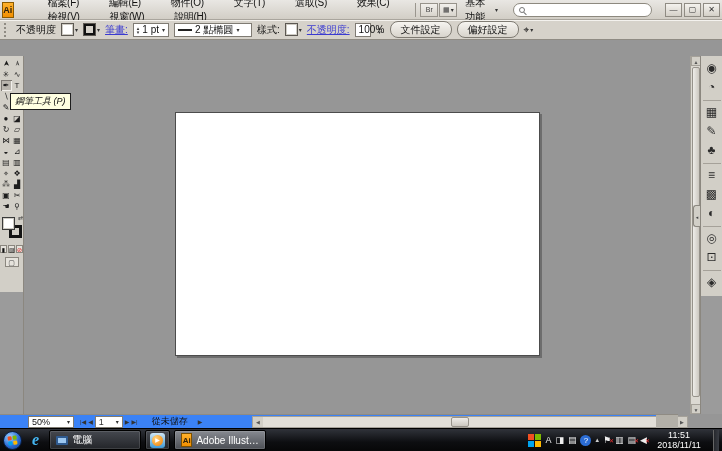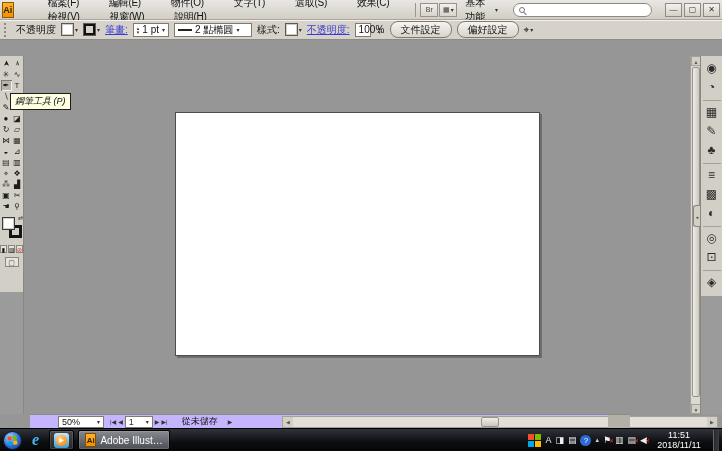--- a/index.html
+++ b/index.html
@@ -88,22 +88,22 @@
   #artboard { left:175px; top:112px; width:365px; height:244px; background:#fff;
     border:1px solid #4c4c4c; box-shadow:2px 2px 0 rgba(60,60,60,.45); }
 
   
   #vscroll { left:690px; top:56px; width:10px; height:358px; background:#dcd9d2;
     border-left:1px solid #a5a199; }
   #vscroll .arrow { position:absolute; left:0; width:10px; height:10px; font-size:5px;
     line-height:10px; text-align:center; color:#555; background:#d2cfc7; border:1px solid #a5a199; }
   #vscroll .thumb { position:absolute; left:1px; top:11px; width:8px; height:330px;
     background:linear-gradient(90deg,#efede9,#ccc8c0); border:1px solid #97938b; border-radius:2px; }
-  #statusbar { left:0; top:414px; width:600px; height:14px; background:#c4b5fd;
-    border-top:1px solid #8f8b83; display:flex; align-items:center; font-size:9px;margin-left:30px; }
+  #statusbar { left:0; top:414px; width:678px; height:14px; background:#3b82f6;
+    border-top:1px solid #8f8b83; display:flex; align-items:center; font-size:9px; }
   .zoom-box { margin-left:28px; width:46px; }
   .navs { display:flex; align-items:center; gap:2px; margin-left:6px; font-size:6px; color:#333; }
   .ab-box { width:28px; height:12px; }
   .status-display { margin-left:14px; display:flex; align-items:center; gap:10px; font-size:9px; }
   #hscroll { position:absolute; left:252px; top:1px; width:436px; height:12px; background:#e2dfd8;
     border:1px solid #a5a199; }
   #hscroll .arrow { position:absolute; top:0; width:10px; height:10px; font-size:5px;
     line-height:10px; text-align:center; color:#555; background:#d2cfc7; }
   #hscroll .thumb { position:absolute; left:198px; top:0px; width:18px; height:10px;
     background:linear-gradient(#efede9,#ccc8c0); border:1px solid #97938b; border-radius:2px; }
@@ -332,20 +332,24 @@
   <div id="taskbar" class="abs">
     <div class="orb">
       <span class="flag">
           <i class="f1"></i>
           <i class="f2"></i>
           <i class="f3"></i>
           <i class="f4"></i>
         </span>
     </div>
     <span class="ie-glyph">e</span>
+    <div class="taskbtn" style="width:92px;">
+      <span class="pc-ico"></span>
+      <span>電腦</span>
+    </div>
     <div class="taskbtn" style="padding:0 4px;">
       <span class="wmp-ico">
         <span class="wmp-core">▶</span>
       </span>
     </div>
     <div class="taskbtn active" style="width:92px;">
       <span class="ai-badge">Ai</span>
       <span class="ellip">Adobe Illustrator...</span>
     </div>
     <div class="spacer"></div>

